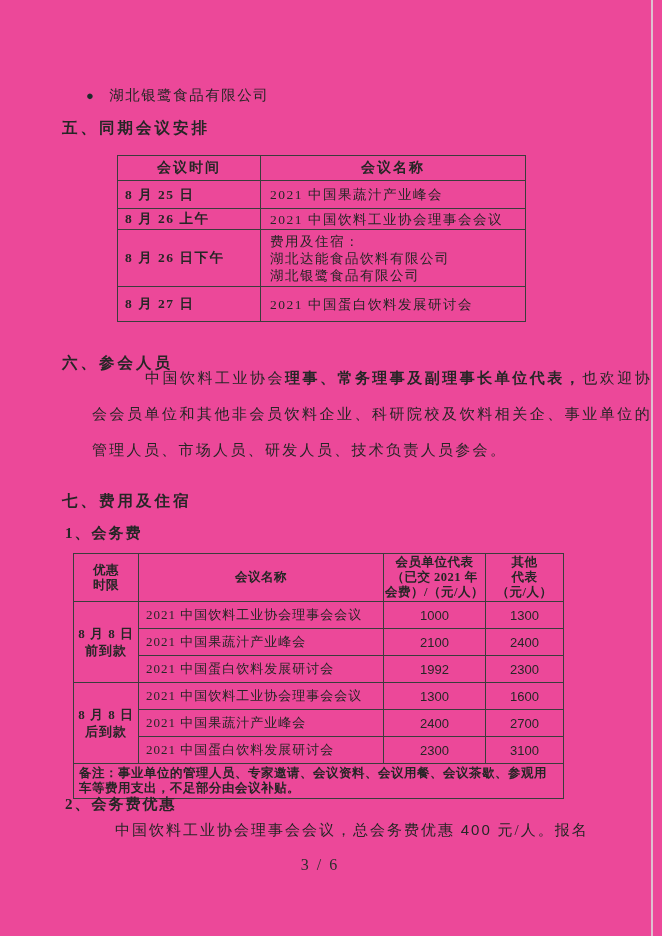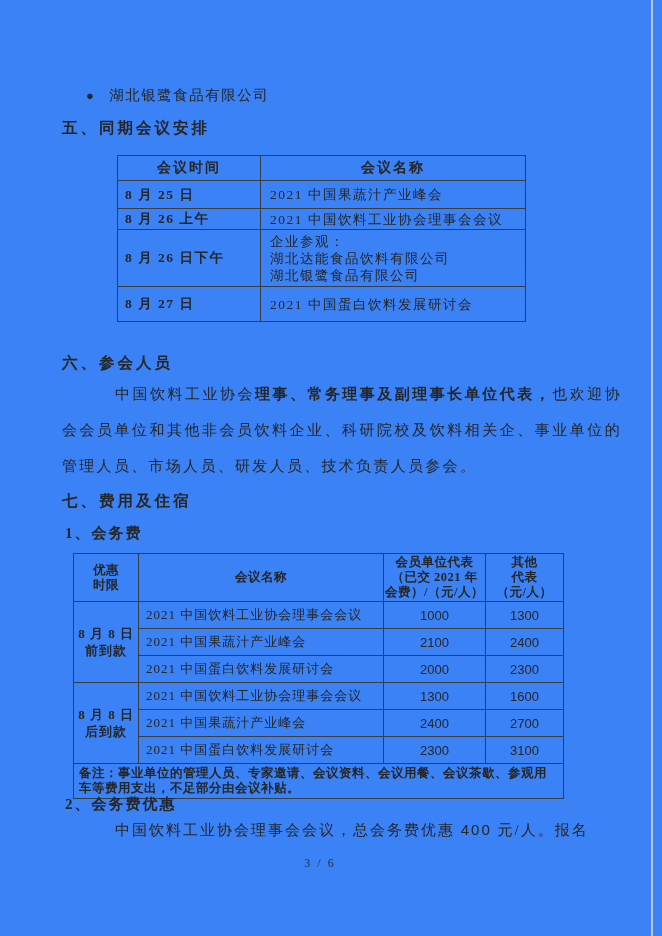--- a/index.html
+++ b/index.html
@@ -1,19 +1,19 @@
 <!DOCTYPE html>
 <html><head>
 <meta charset="utf-8">
 <style>
   html,body{margin:0;padding:0;background:#e9e9e9;}
   .page{
     position:relative;
     width:662px;height:936px;
-    background:#3b82f6;
+    background:#ec4899;
     overflow:hidden;
     font-family:"Liberation Serif","DejaVu Serif",serif;
     color:#262626;
   }
   .scan-edge{
     position:absolute;top:0;right:9px;width:2px;height:936px;
     background:#dcdcdc;opacity:.8;
   }
   
   .bullet-row{position:absolute;top:86px;left:86px;font-size:14.5px;letter-spacing:1.5px;}
@@ -50,26 +50,26 @@
   .t2 tr.dr{height:27px;}
   .t2 td{font-size:13px;vertical-align:middle;}
   .t2 .period{font-weight:bold;text-align:center;white-space:pre-line;
               line-height:17px;letter-spacing:1px;font-size:13px;}
   .t2 .fname{padding-left:7px;letter-spacing:1px;font-size:13px;}
   .t2 .num{text-align:center;font-family:"Liberation Sans","DejaVu Sans",sans-serif;font-size:13px;}
   .t2 .note{font-size:12.5px;font-weight:bold;line-height:15px;padding:2px 5px;letter-spacing:.5px;}
   
   .para{position:absolute;left:62px;width:560px;margin:0;font-size:15px;
         text-align:justify;letter-spacing:2.3px;line-height:36px;text-indent:53px;}
-  .p6{top:376px;}
+  .p6{top:360px;margin-left:30px;}
   .p2{top:819px;letter-spacing:2px;line-height:22px;}
   .sans-num{font-family:"Liberation Sans","DejaVu Sans",sans-serif;}
   
   .footer{position:absolute;top:856px;left:0;width:640px;text-align:center;
-          font-size:12px;letter-spacing:2px;color:#2e2e2e;}
+          font-size:16px;letter-spacing:2px;color:#2e2e2e;}
 </style>
 </head>
 <body>
 
 <div class="page">
   <div class="scan-edge"></div>
 
   <div class="bullet-row">
     <span class="dot">●</span><span>湖北银鹭食品有限公司</span>
   </div>
@@ -89,21 +89,21 @@
     <tr class="r1">
       <td class="time">8 月 25 日</td>
       <td class="name">2021 中国果蔬汁产业峰会</td>
     </tr>
     <tr class="r2">
       <td class="time">8 月 26 上午</td>
       <td class="name">2021 中国饮料工业协会理事会会议</td>
     </tr>
     <tr class="r3">
       <td class="time">8 月 26 日下午</td>
-      <td class="name">企业参观：
+      <td class="name">费用及住宿：
 湖北达能食品饮料有限公司
 湖北银鹭食品有限公司</td>
     </tr>
     <tr class="r4">
       <td class="time">8 月 27 日</td>
       <td class="name">2021 中国蛋白饮料发展研讨会</td>
     </tr>
   </tbody>
     </table>
 
@@ -141,21 +141,21 @@
       <td class="num">1000</td>
       <td class="num">1300</td>
     </tr>
     <tr class="dr">
       <td class="fname">2021 中国果蔬汁产业峰会</td>
       <td class="num">2100</td>
       <td class="num">2400</td>
     </tr>
     <tr class="dr">
       <td class="fname">2021 中国蛋白饮料发展研讨会</td>
-      <td class="num">2000</td>
+      <td class="num">1992</td>
       <td class="num">2300</td>
     </tr>
     <tr class="dr">
       <td class="period" rowspan="3">8 月 8 日
 后到款</td>
       <td class="fname">2021 中国饮料工业协会理事会会议</td>
       <td class="num">1300</td>
       <td class="num">1600</td>
     </tr>
     <tr class="dr">

